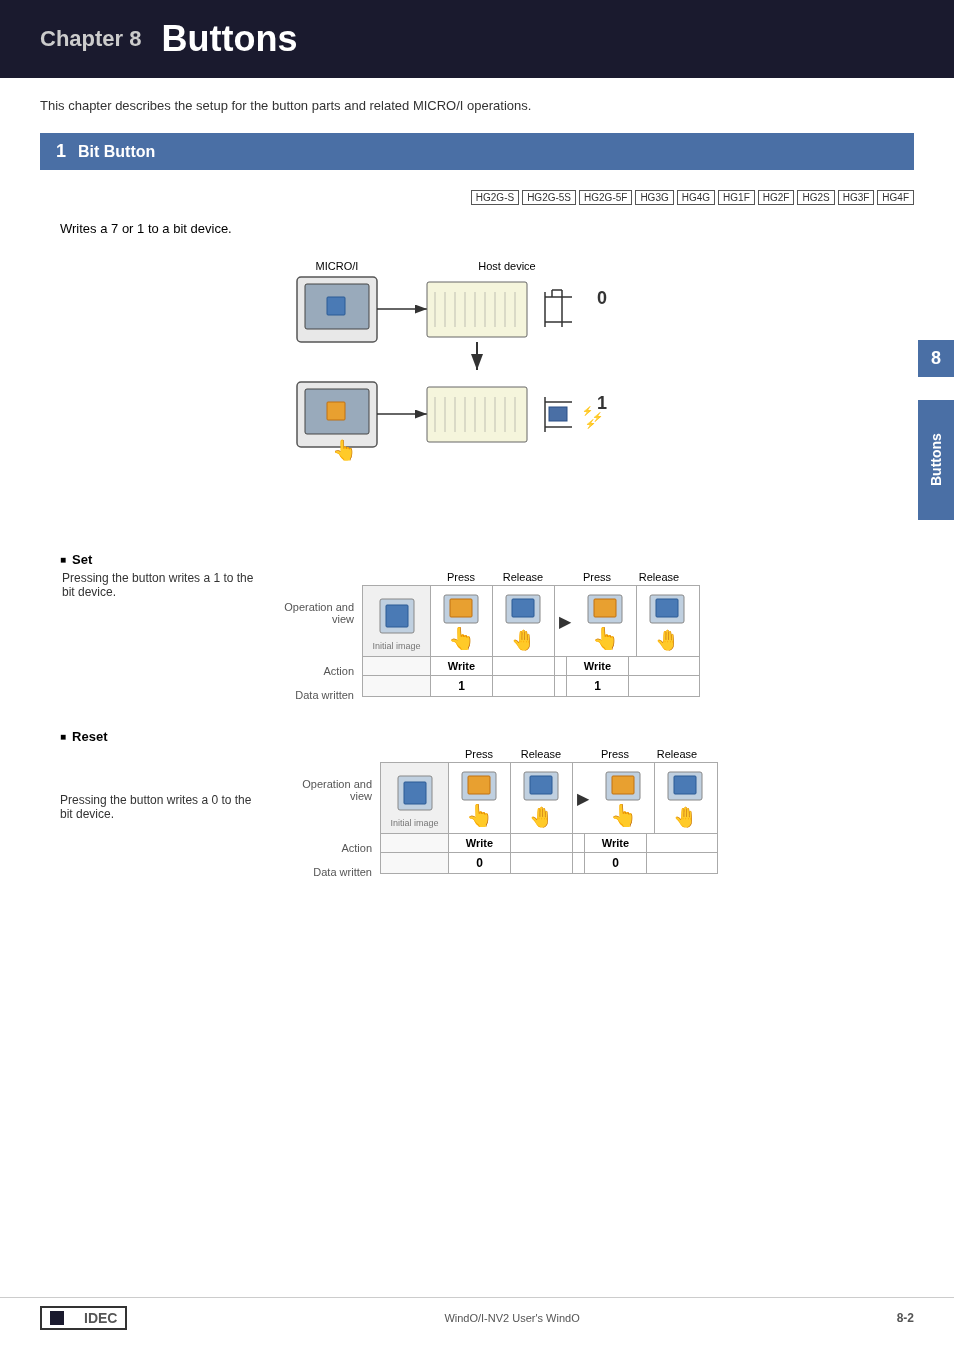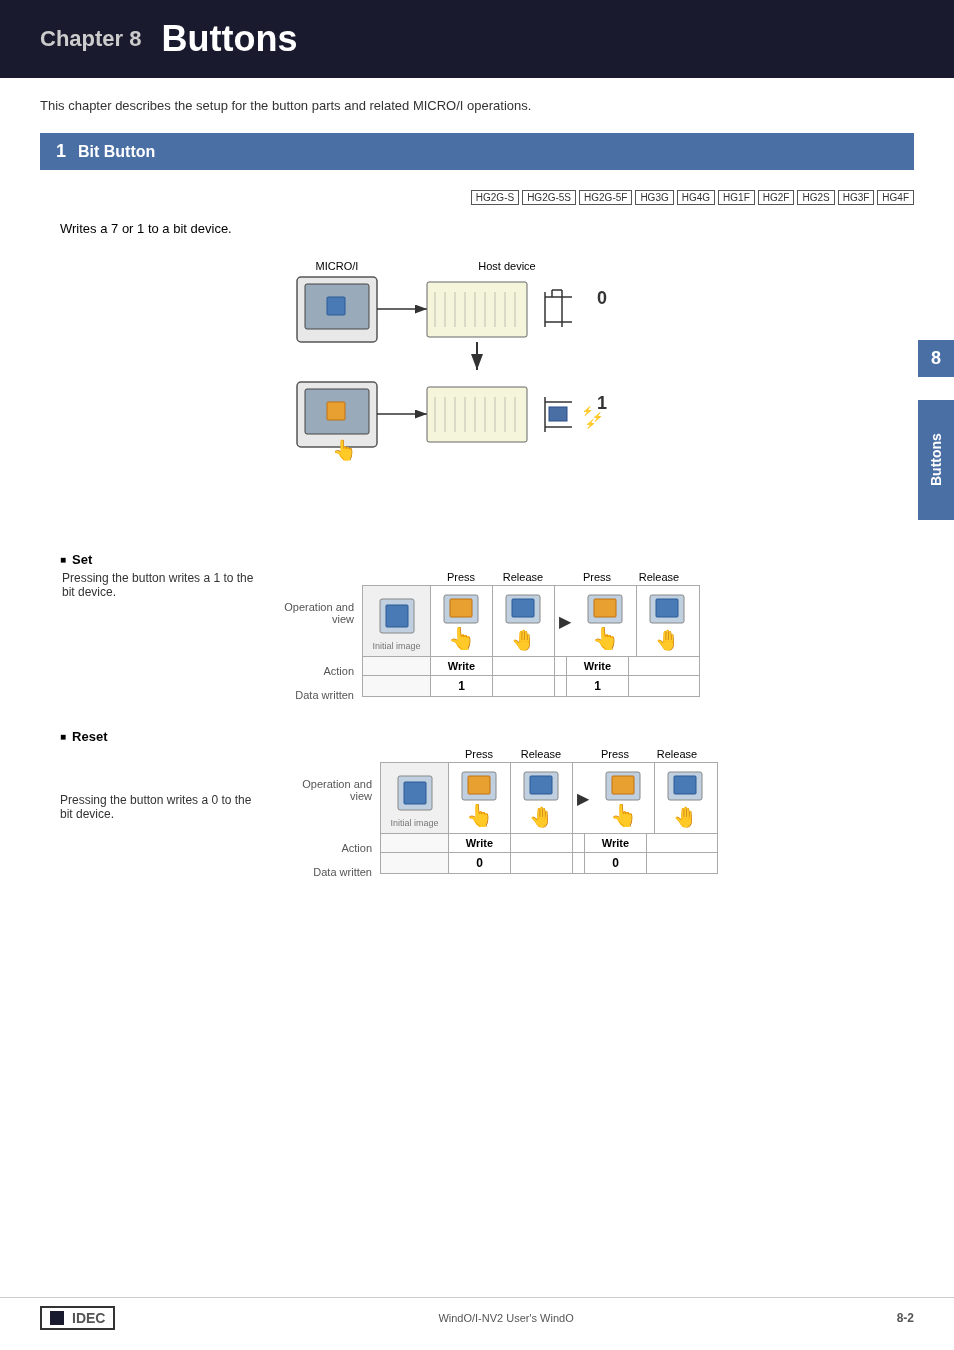--- a/index.html
+++ b/index.html
@@ -168,21 +168,21 @@
       padding: 0 40px;
       border-top: 1px solid #ccc;
       padding-top: 8px;
       font-size: 11px;
       color: #555;
     }
 
     .idec-logo {
       display: flex;
       align-items: center;
-      gap: 8px;
+      gap: 20px;
       font-weight: bold;
       font-size: 14px;
       border: 2px solid #333;
       padding: 2px 8px;
     }
     .idec-logo .logo-square {
       width: 14px;
       height: 14px;
       background: #1a1a2e;
     }

